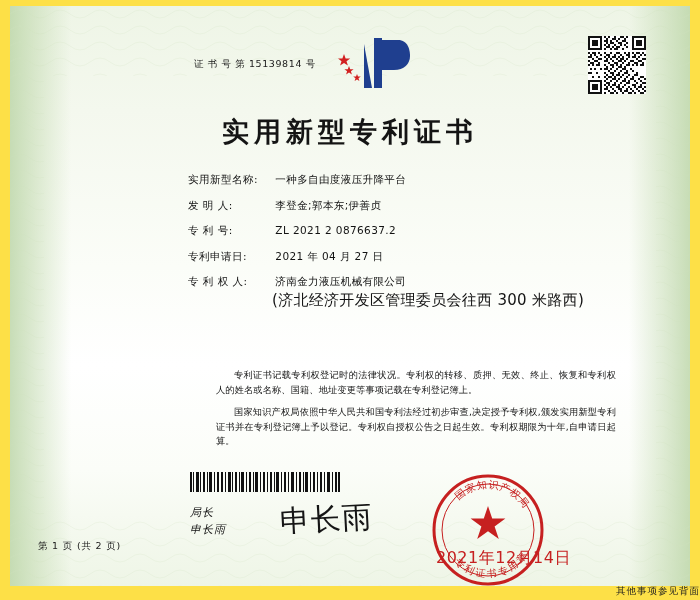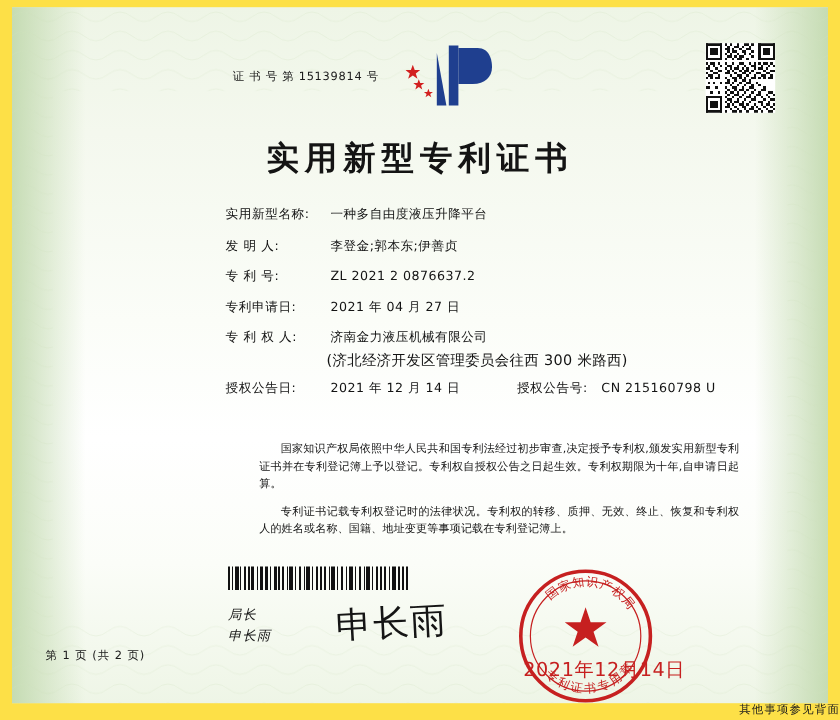--- a/index.html
+++ b/index.html
@@ -119,21 +119,21 @@
   }
   .flabel2 {
     display: inline-block;
     width: 82px;
     letter-spacing: 0.5px;
   }
   .subline {
     margin-left: 84px;
     margin-top: -7px;
     margin-bottom: 9px;
-    font-size: 12px;
+    font-size: 15px;
     letter-spacing: 0.3px;
   }
 
   
   .paras {
     position: absolute;
     left: 178px;
     top: 348px;
     width: 400px;
     font-size: 9.2px;
@@ -490,31 +490,25 @@
         </div>
         <div class="frow">
           <span class="flabel">专利申请日:</span>
           <span class="fval">2021 年 04 月 27 日</span>
         </div>
         <div class="frow">
           <span class="flabel">专 利 权 人:</span>
           <span class="fval">济南金力液压机械有限公司</span>
         </div>
         <div class="subline">(济北经济开发区管理委员会往西 300 米路西)</div>
-        <div class="frow">
-          <span class="flabel">授权公告日:</span>
-          <span class="fval">2021 年 12 月 14 日</span>
-          <span class="flabel2" style="width:auto;margin-left:44px">授权公告号:</span>
-          <span class="fval" style="margin-left:8px">CN 215160798 U</span>
-        </div>
       </div>
 
       <div class="paras">
+        <p>专利证书记载专利权登记时的法律状况。专利权的转移、质押、无效、终止、恢复和专利权人的姓名或名称、国籍、地址变更等事项记载在专利登记簿上。</p>
         <p>国家知识产权局依照中华人民共和国专利法经过初步审查,决定授予专利权,颁发实用新型专利证书并在专利登记簿上予以登记。专利权自授权公告之日起生效。专利权期限为十年,自申请日起算。</p>
-        <p>专利证书记载专利权登记时的法律状况。专利权的转移、质押、无效、终止、恢复和专利权人的姓名或名称、国籍、地址变更等事项记载在专利登记簿上。</p>
       </div>
 
       <div class="barcode">
         <svg width="150" height="20" shape-rendering="crispEdges">
           <g fill="#111111">
             <rect x="0" y="0" width="2" height="20"></rect>
               <rect x="3" y="0" width="1" height="20"></rect>
             <rect x="6" y="0" width="3" height="20"></rect>
               <rect x="10" y="0" width="1" height="20"></rect>
             <rect x="13" y="0" width="2" height="20"></rect>

